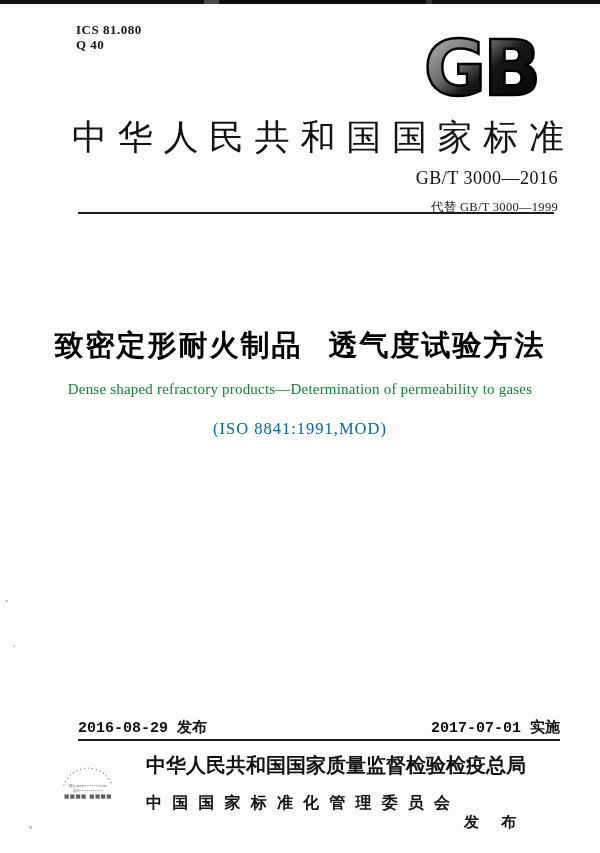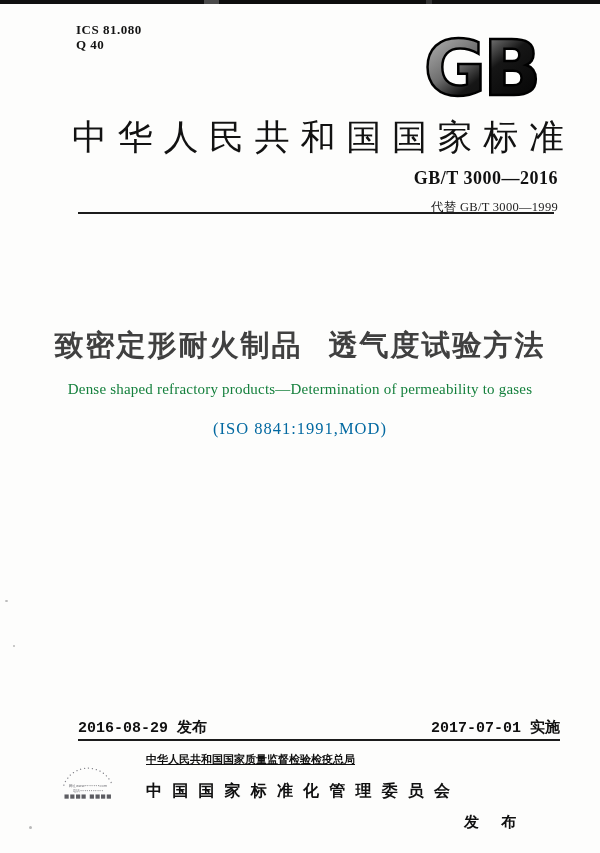--- a/index.html
+++ b/index.html
@@ -25,50 +25,50 @@
   
   .nat-title{
     top:114px;left:72px;width:492px;
     font-size:35px;font-weight:normal;
     font-family:"Liberation Serif","DejaVu Serif",serif;
     text-align:justify;text-align-last:justify;
     color:#121212;white-space:nowrap;
   }
 
   .std-num{top:168px;right:42px;text-align:right;}
-  .std-num .code{font-size:18px;font-weight:bold;letter-spacing:.5px;color:#111;font-family:"Liberation Serif",serif;}
+  .std-num .code{font-size:18px;font-weight:normal;letter-spacing:.5px;color:#111;font-family:"Liberation Serif",serif;}
   .std-num .replaces{font-size:12.5px;margin-top:10px;color:#222;letter-spacing:.3px;}
 
   .rule-top{top:212px;left:78px;width:476px;height:2px;background:#1c1c1c;}
 
   
   .main-title{
     top:326px;left:0;width:600px;text-align:center;
     font-family:"Liberation Sans","DejaVu Sans",sans-serif;
-    font-weight:bold;font-size:29px;letter-spacing:2px;color:#404040;white-space:nowrap;
+    font-weight:bold;font-size:29px;letter-spacing:2px;color:#000000;white-space:nowrap;
   }
   .main-title .gap{display:inline-block;width:26px;}
   .en-title{
     top:381px;left:0;width:600px;text-align:center;
     font-family:"Liberation Serif","DejaVu Serif",serif;
     font-weight:normal;font-size:15px;color:#15803d;letter-spacing:.2px;
   }
   .iso-ref{
     top:419px;left:0;width:600px;text-align:center;
     font-family:"Liberation Serif",serif;font-size:16.5px;color:#0369a1;letter-spacing:1px;
   }
 
   
   .dates{top:718px;left:78px;width:482px;display:flex;justify-content:space-between;
     font-family:Liberation Mono, monospace;font-weight:bold;font-size:15px;color:#111;}
   .rule-bottom{top:739px;left:78px;width:482px;height:2px;background:#1c1c1c;}
 
   .issuer{top:752px;left:146px;width:304px;
     font-family:"Liberation Sans","DejaVu Sans",sans-serif;font-weight:bold;color:#101010;}
-  .issuer .l1{font-size:11px;white-space:nowrap;letter-spacing:0;text-decoration:underline;}
+  .issuer .l1{font-size:20px;white-space:nowrap;letter-spacing:0;}
   .issuer .l2{font-size:16px;margin-top:14px;text-align:justify;text-align-last:justify;white-space:nowrap0;font-family:Liberation Serif, serif;}
   .publish{top:765px;left:464px;
     font-family:"Liberation Sans","DejaVu Sans",sans-serif;font-weight:bold;font-size:15px;letter-spacing:9px;color:#101010;white-space:nowrap;margin-top:48px;}
 
   
   .stamp{top:753px;left:57px;width:62px;height:64px;color:#8a8a8e;}
   .stamp svg{width:100%;height:100%;}
   .stamp-lines{position:absolute;top:30px;left:0;width:62px;text-align:center;
     font-family:"DejaVu Sans",sans-serif;color:#77777c;}
   .stamp-lines .t{font-size:4px;line-height:5px;transform:scale(.9);white-space:nowrap;}

